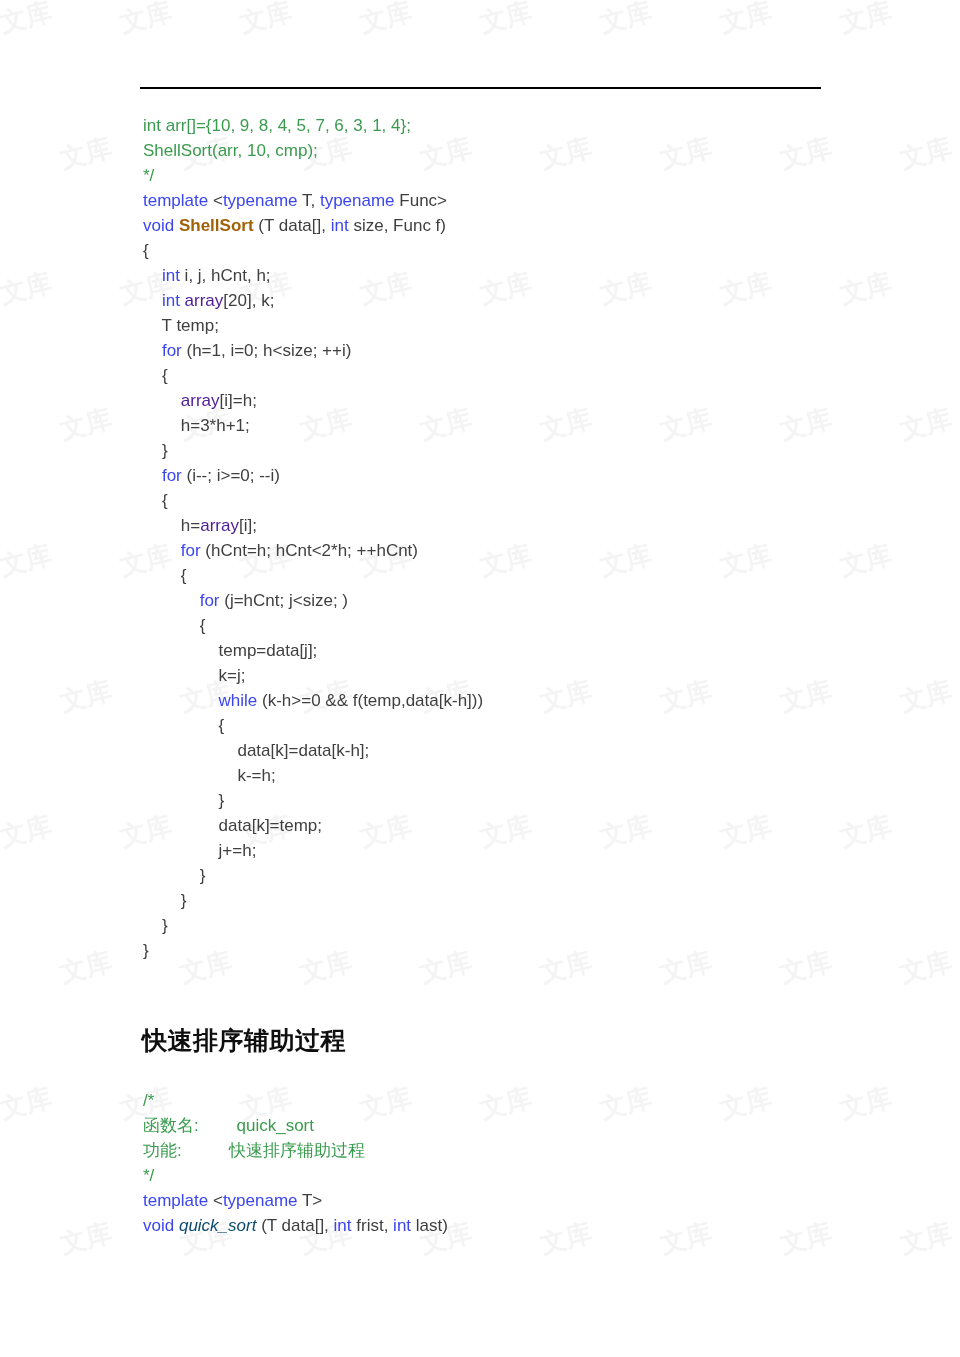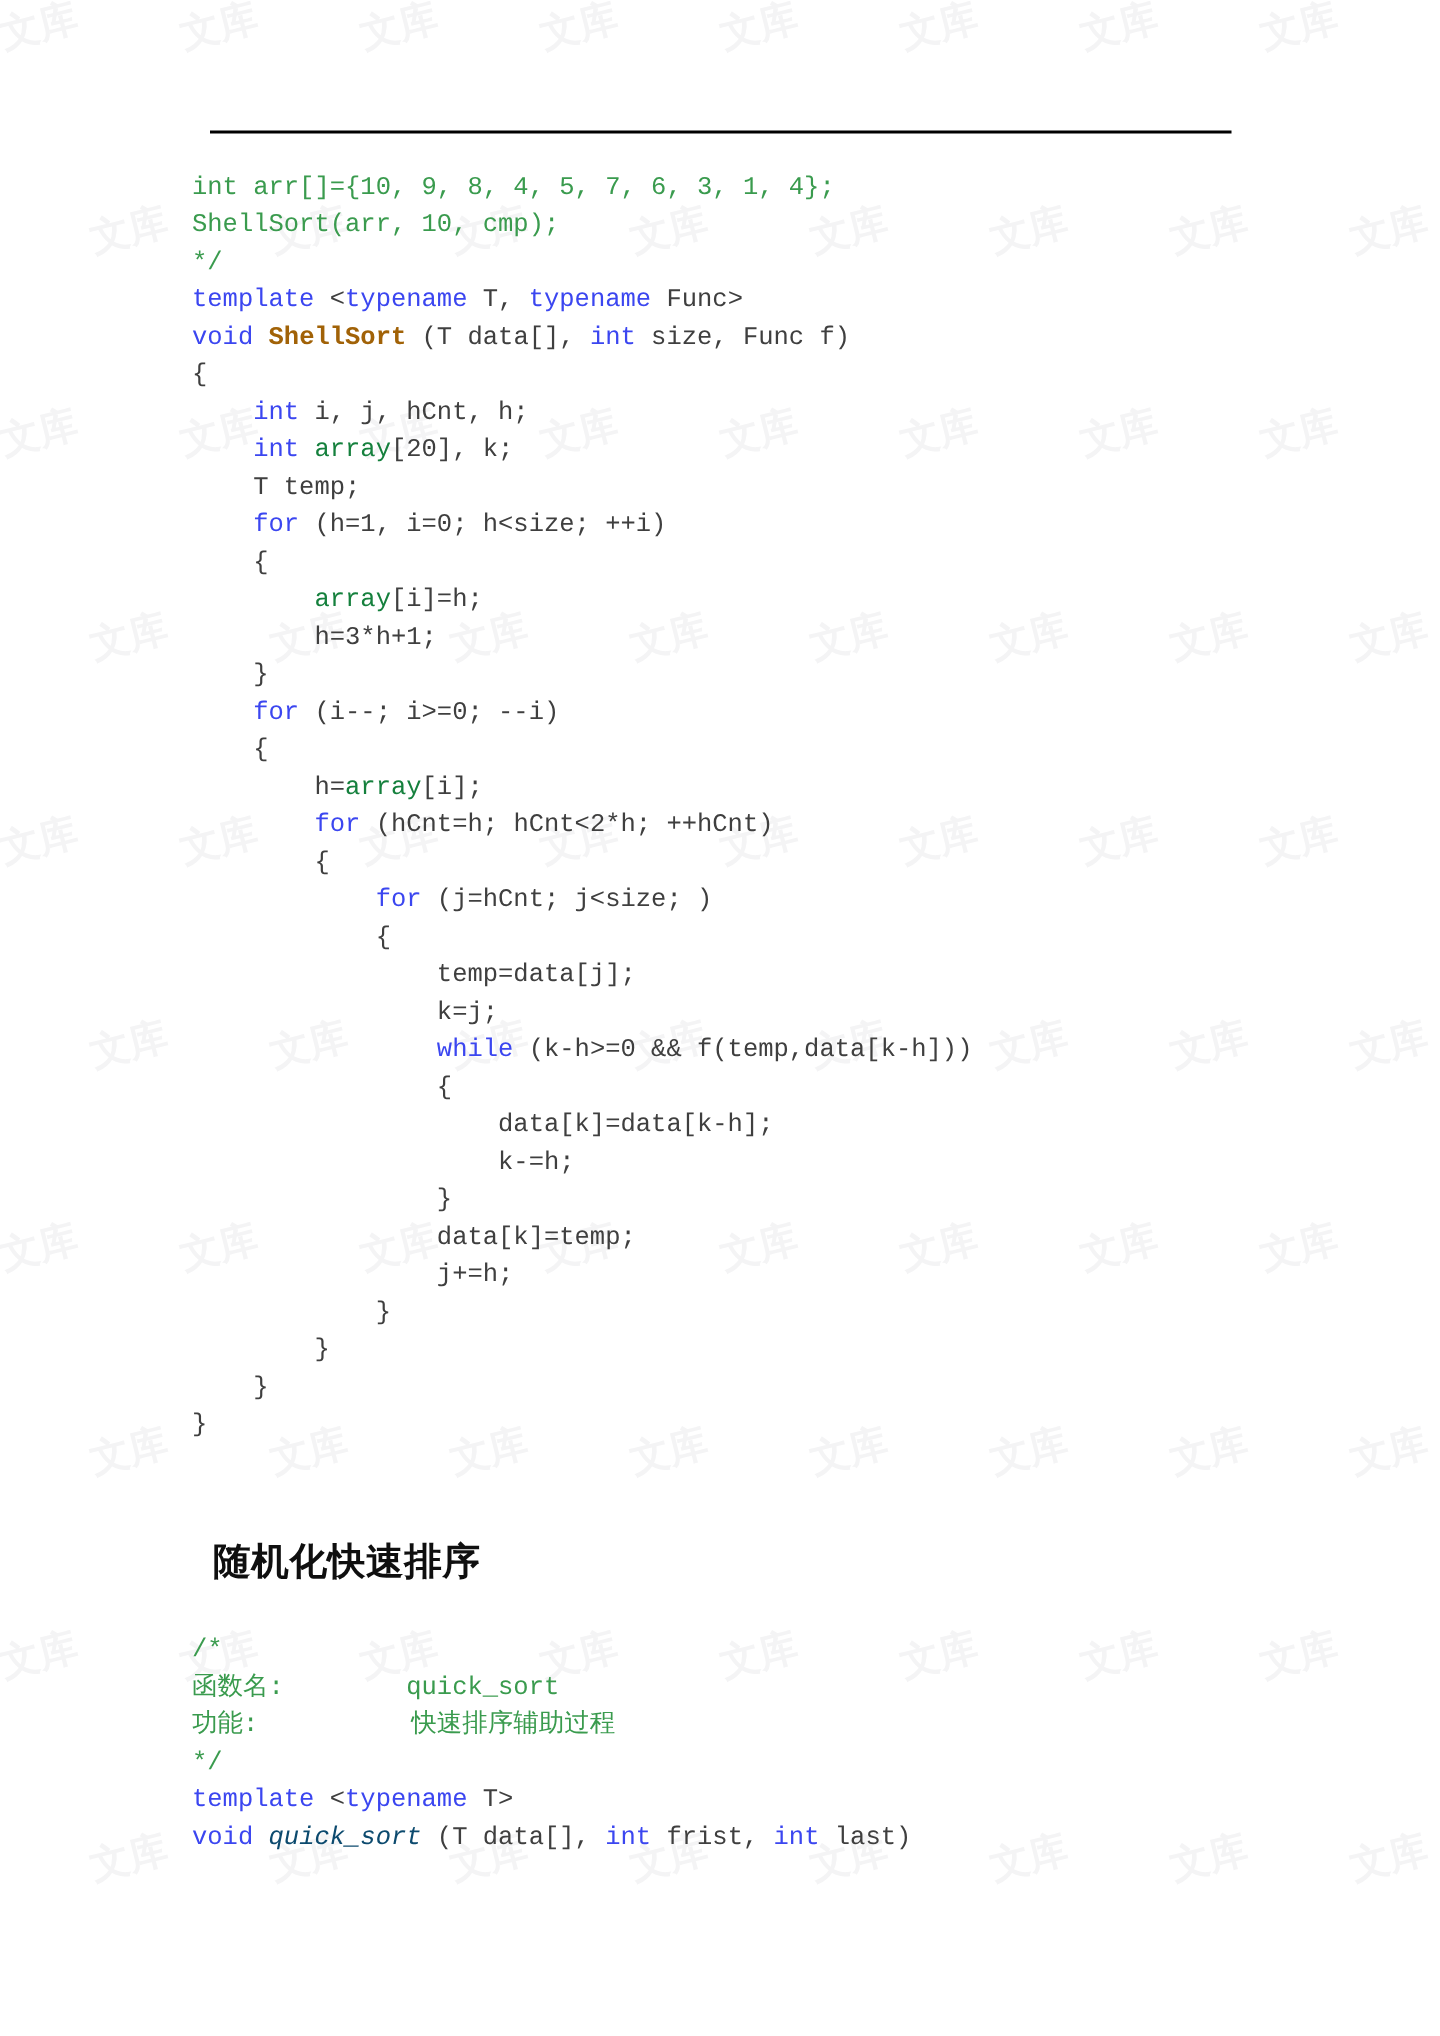--- a/index.html
+++ b/index.html
@@ -45,36 +45,36 @@
     left: 140px;
     top: 87px;
     width: 681px;
     height: 0;
     border-top: 2px solid #000000;
   }
 
   
   .code-block {
     position: absolute;
-    left: 128px;
-    font-family: Liberation Mono, monospace;
+    left: 143px;
+    font-family: Liberation Sans, sans-serif;
     font-size: 17px;
     line-height: 25px;
     color: #3f3f3f;
     white-space: pre;
   }
   .code-block .ln {
     display: block;
     height: 25px;
     white-space: pre;
   }
 
   .cm  { color: #3a9b4e; }              
   .kw  { color: #3b46f0; }              
-  .id  { color: #15803d; margin-top: 24px; }              
+  .id  { color: #4c1d95; margin-top: 24px; }              
   .fn  { color: #a16207; font-weight: 700; }   
   .fni { color: #0c4a6e; font-style: italic; } 
   .tx  { color: #3f3f3f; }
 
   
   .section-heading {
     position: absolute;
     left: 142px;
     top: 1024px;
     font-family: "DejaVu Sans", "Liberation Sans", sans-serif;
@@ -172,18 +172,18 @@
       <div class="wm" style="left: 780px; top: 1221.3px; color: rgb(244, 244, 245);">文库</div>
       <div class="wm" style="left: 900px; top: 1221.3px; color: rgb(244, 244, 245);">文库</div>
     </div>
 
   <div class="content">
 
     <div class="top-rule"></div>
 
     <div class="code-block" id="code-block-1" style="top:113px;"><span class="ln"><span class="cm">int arr[]={10, 9, 8, 4, 5, 7, 6, 3, 1, 4};</span></span><span class="ln"><span class="cm">ShellSort(arr, 10, cmp);</span></span><span class="ln"><span class="cm">*/</span></span><span class="ln"><span class="kw">template </span><span class="tx">&lt;</span><span class="kw">typename</span><span class="tx"> T, </span><span class="kw">typename</span><span class="tx"> Func&gt;</span></span><span class="ln"><span class="kw">void </span><span class="fn">ShellSort</span><span class="tx"> (T data[], </span><span class="kw">int</span><span class="tx"> size, Func f)</span></span><span class="ln"><span class="tx">{</span></span><span class="ln"><span class="tx">    </span><span class="kw">int</span><span class="tx"> i, j, hCnt, h;</span></span><span class="ln"><span class="tx">    </span><span class="kw">int </span><span class="id">array</span><span class="tx">[20], k;</span></span><span class="ln"><span class="tx">    T temp;</span></span><span class="ln"><span class="tx">    </span><span class="kw">for</span><span class="tx"> (h=1, i=0; h&lt;size; ++i)</span></span><span class="ln"><span class="tx">    {</span></span><span class="ln"><span class="tx">        </span><span class="id">array</span><span class="tx">[i]=h;</span></span><span class="ln"><span class="tx">        h=3*h+1;</span></span><span class="ln"><span class="tx">    }</span></span><span class="ln"><span class="tx">    </span><span class="kw">for</span><span class="tx"> (i--; i&gt;=0; --i)</span></span><span class="ln"><span class="tx">    {</span></span><span class="ln"><span class="tx">        h=</span><span class="id">array</span><span class="tx">[i];</span></span><span class="ln"><span class="tx">        </span><span class="kw">for</span><span class="tx"> (hCnt=h; hCnt&lt;2*h; ++hCnt)</span></span><span class="ln"><span class="tx">        {</span></span><span class="ln"><span class="tx">            </span><span class="kw">for</span><span class="tx"> (j=hCnt; j&lt;size; )</span></span><span class="ln"><span class="tx">            {</span></span><span class="ln"><span class="tx">                temp=data[j];</span></span><span class="ln"><span class="tx">                k=j;</span></span><span class="ln"><span class="tx">                </span><span class="kw">while</span><span class="tx"> (k-h&gt;=0 &amp;&amp; f(temp,data[k-h]))</span></span><span class="ln"><span class="tx">                {</span></span><span class="ln"><span class="tx">                    data[k]=data[k-h];</span></span><span class="ln"><span class="tx">                    k-=h;</span></span><span class="ln"><span class="tx">                }</span></span><span class="ln"><span class="tx">                data[k]=temp;</span></span><span class="ln"><span class="tx">                j+=h;</span></span><span class="ln"><span class="tx">            }</span></span><span class="ln"><span class="tx">        }</span></span><span class="ln"><span class="tx">    }</span></span><span class="ln"><span class="tx">}</span></span></div>
 
-    <div class="section-heading">随机化快速排序</div>
+    <div class="section-heading">快速排序辅助过程</div>
 
     <div class="code-block" id="code-block-2" style="top:1088px;"><span class="ln"><span class="cm">/*</span></span><span class="ln"><span class="cm">函数名:        quick_sort</span></span><span class="ln"><span class="cm">功能:          快速排序辅助过程</span></span><span class="ln"><span class="cm">*/</span></span><span class="ln"><span class="kw">template </span><span class="tx">&lt;</span><span class="kw">typename</span><span class="tx"> T&gt;</span></span><span class="ln"><span class="kw">void </span><span class="fni">quick_sort</span><span class="tx"> (T data[], </span><span class="kw">int</span><span class="tx"> frist, </span><span class="kw">int</span><span class="tx"> last)</span></span></div>
 
   </div>
 </div>
 
 </body></html>

